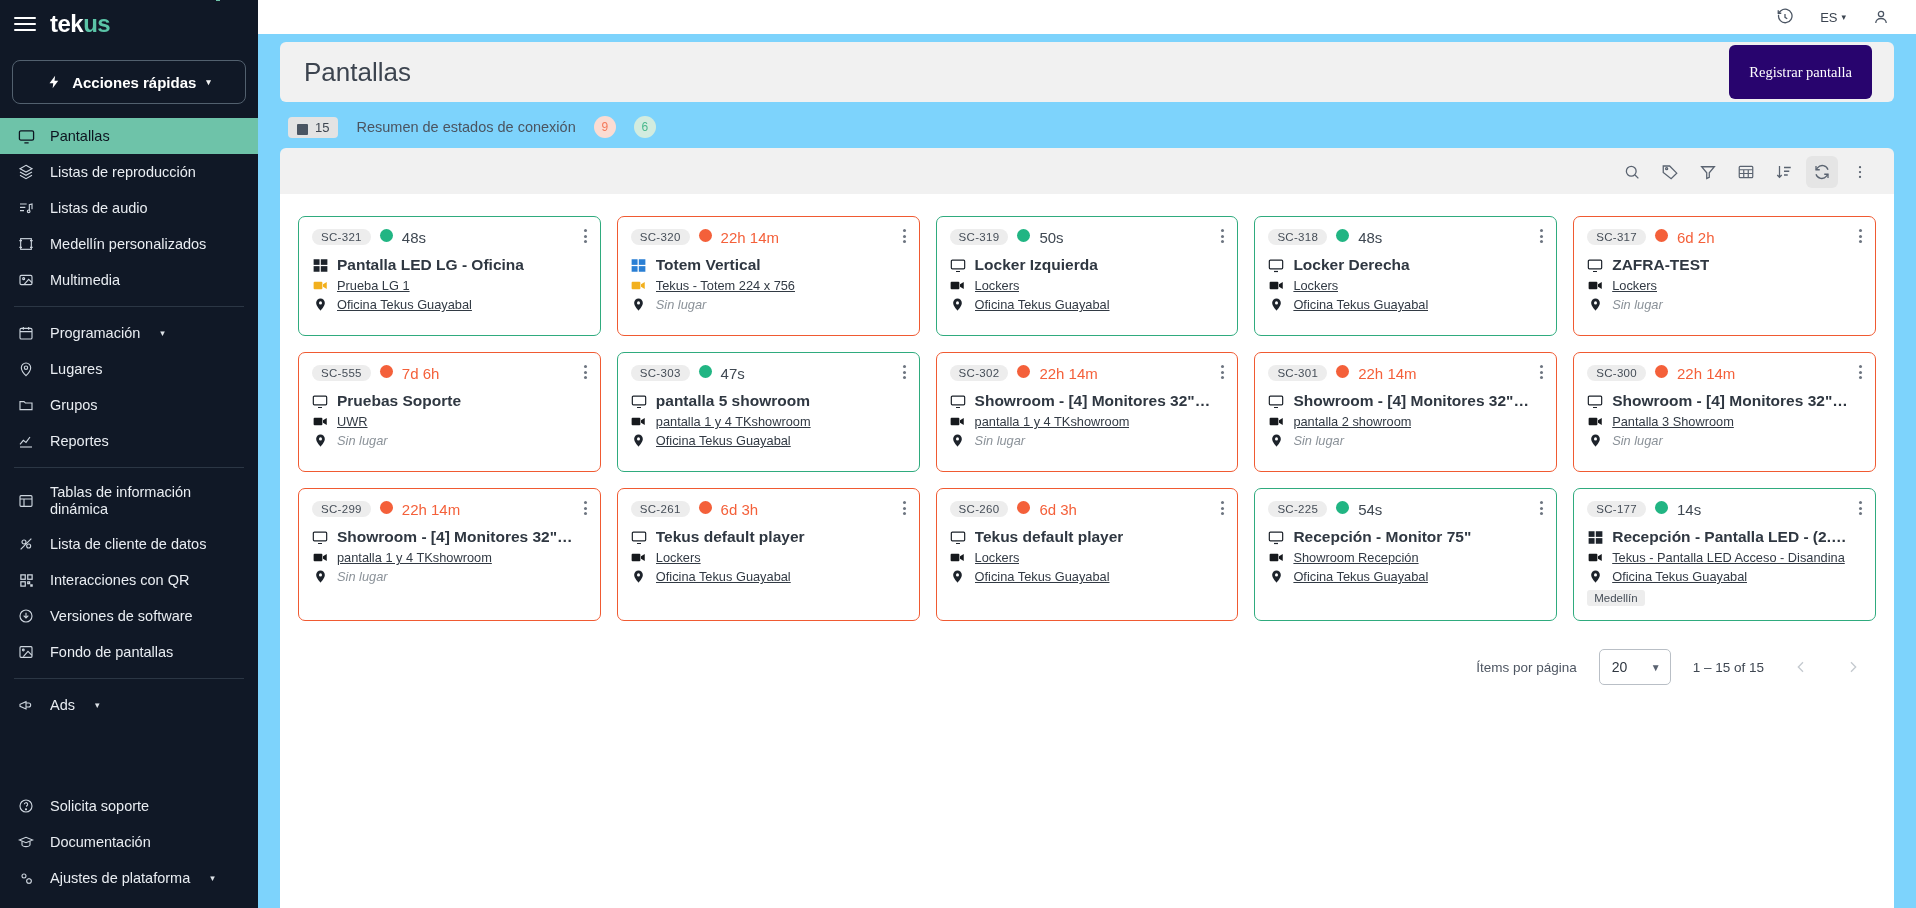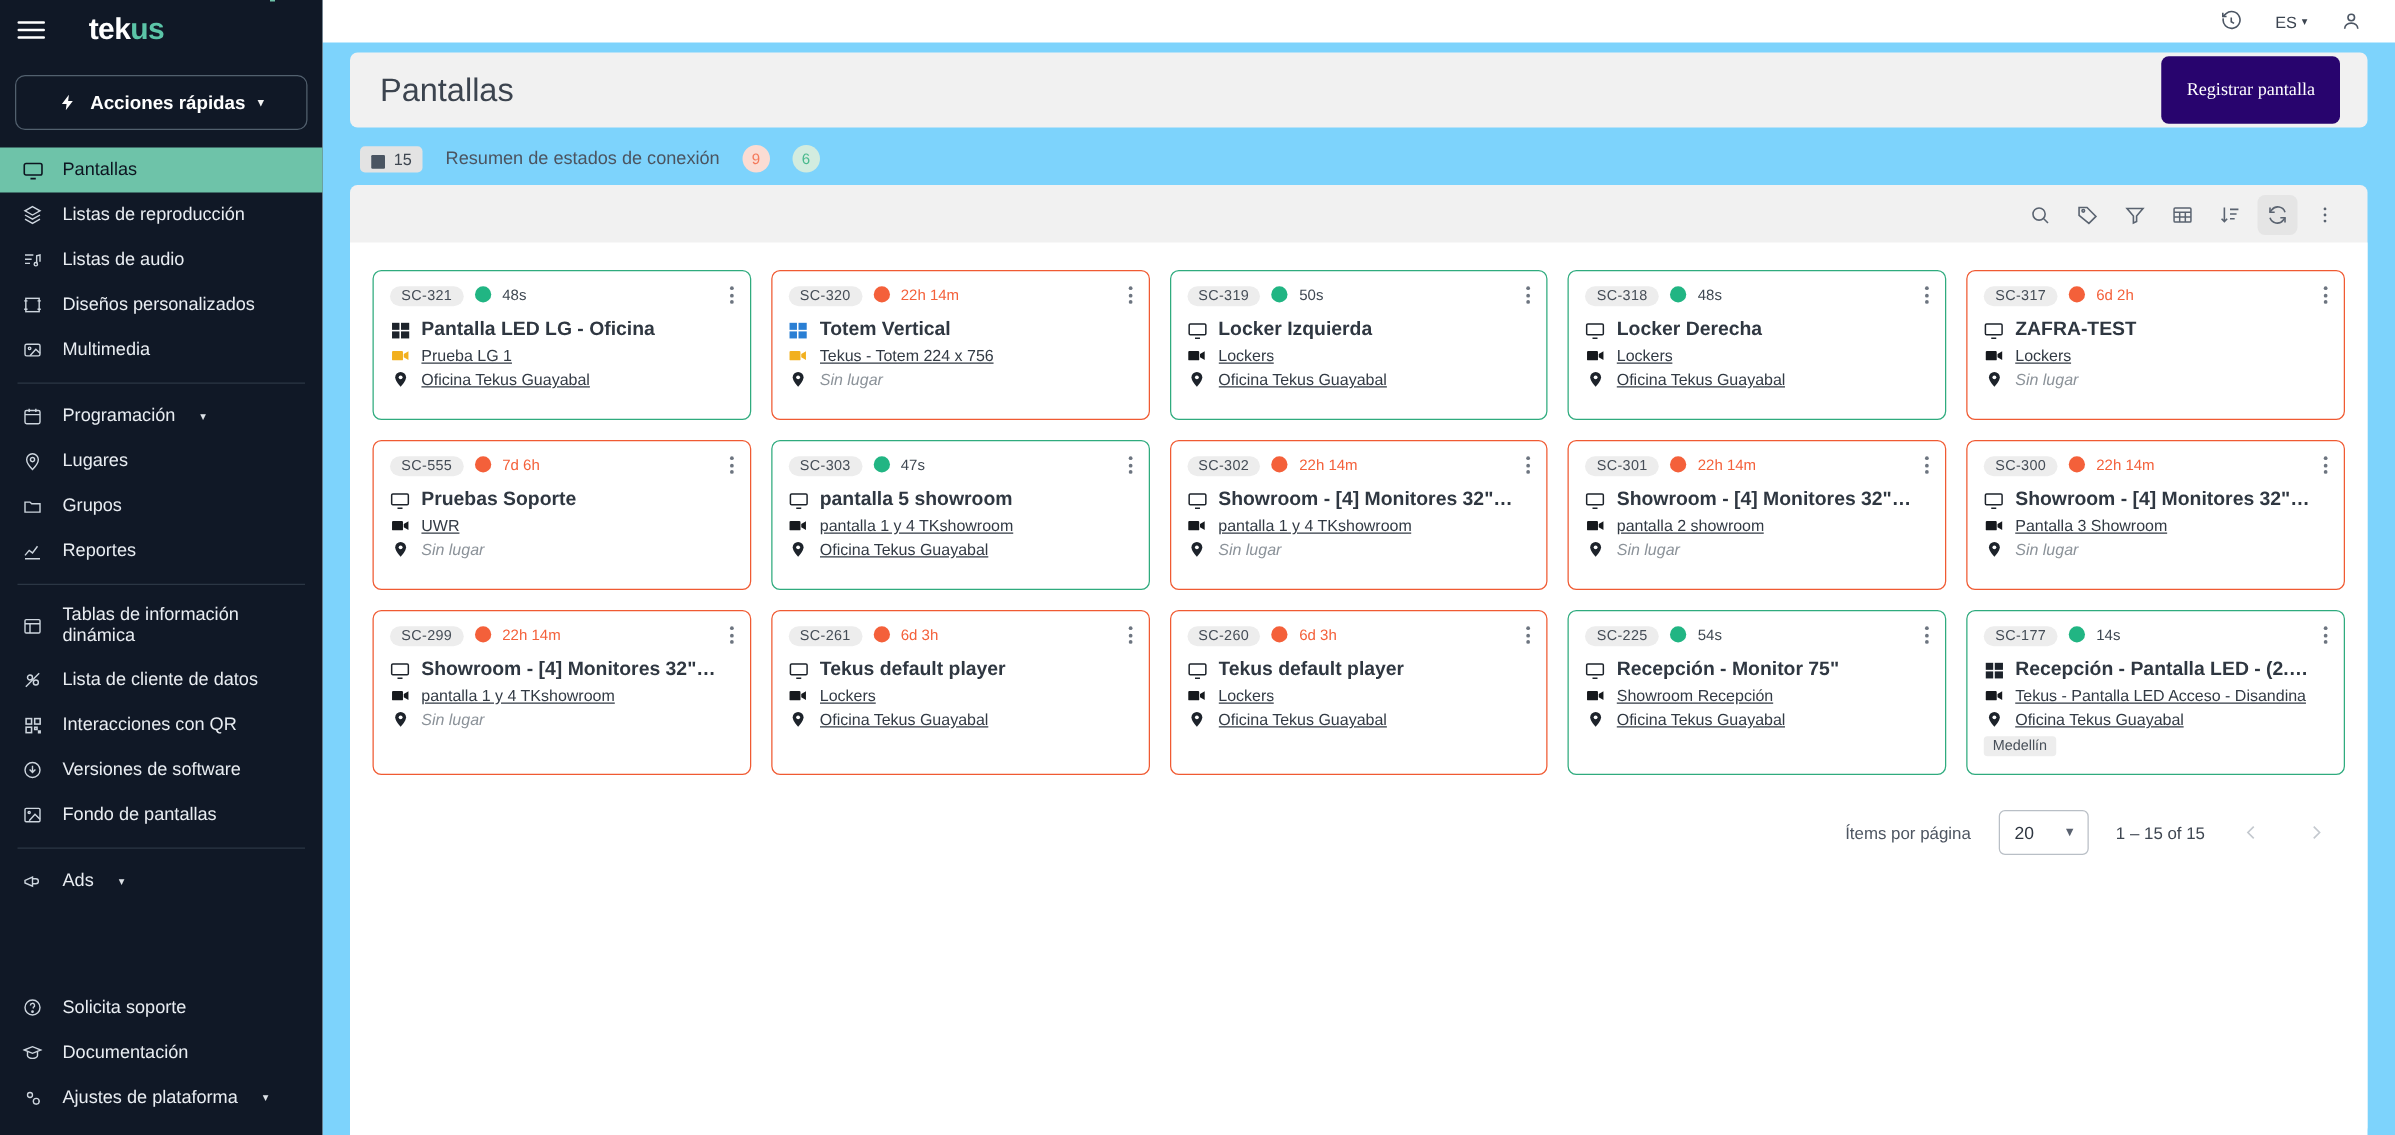--- a/index.html
+++ b/index.html
@@ -15,21 +15,21 @@
   .sidebar {
     width: 258px; flex: 0 0 258px;
     background: #101826;
     color: #e8ecf1;
     display: flex; flex-direction: column;
     position: relative;
   }
   .sb-top { display: flex; align-items: center; gap: 14px; padding: 12px 14px 10px 14px; height: 46px; }
   .hamburger { width: 22px; display:flex; flex-direction: column; gap: 4px; cursor: pointer; }
   .hamburger span { display:block; height: 2px; background: #fff; border-radius: 2px; }
-  .logo { font-size: 24px; font-weight: 700; letter-spacing: -0.5px; color: #ffffff; margin-left: 21px; }
+  .logo { font-size: 24px; font-weight: 700; letter-spacing: -0.5px; color: #ffffff; }
   .logo .us { color: #5bc4a7; }
 
   .quick-btn {
     margin: 14px 12px 8px 12px;
     height: 44px; border: 1px solid #52606e; border-radius: 8px;
     display: flex; align-items: center; justify-content: center; gap: 10px;
     font-size: 15px; font-weight: 700; color: #ffffff; cursor: pointer;
   }
   .bolt { font-size: 15px; }
   .caret { font-size: 9px; opacity: .95; }
@@ -99,21 +99,21 @@
   .card {
     background: #fff; border: 1px solid #f05a32; border-radius: 7px;
     padding: 12px 13px 14px 13px; min-height: 120px;
     display: flex; flex-direction: column; gap: 4px; position: relative; overflow: hidden;
   }
   .card.ok { border-color: #2fab7e; }
   .card-top { display: flex; align-items: flex-start; gap: 9px; }
   .sc-chip { background: #ededed; border-radius: 10px; padding: 2px 9px; font-size: 11.5px; color: #454d57; letter-spacing: .3px; }
   .dot { width: 13px; height: 13px; border-radius: 50%; background: #f4603a; flex: 0 0 13px; }
   .dot.green { background: #21b583; }
-  .uptime { font-size: 12px; color: #f4603a; }
+  .uptime { font-size: 15px; color: #f4603a; }
   .uptime.green { color: #3f4852; }
   .kebab { margin-left: auto; color: #6d7580; font-size: 15px; line-height: .7; letter-spacing: 0; cursor: pointer; display:flex; flex-direction:column; gap:2.5px; align-items:center; }
   .kebab i { width: 3px; height: 3px; background: #6d7580; border-radius: 50%; display: block; }
 
   .card-title { display: flex; align-items: center; gap: 9px; margin-top: 6px; }
   .card-title .t {
     font-size: 15.5px; font-weight: 700; color: #2f3741;
     white-space: nowrap; overflow: hidden; text-overflow: ellipsis;
   }
   .card-line { display: flex; align-items: center; gap: 9px; font-size: 12.8px; }
@@ -201,21 +201,21 @@
           </span>
         <span class="nav-label">Listas de audio</span>
       </div>
       <div class="nav-item">
         <span class="ico">
             <svg width="16" height="16" viewBox="0 0 24 24" fill="none" stroke="currentColor" stroke-width="1.7">
               <rect x="4" y="4" width="16" height="16"></rect>
               <path d="M2 7h4M18 7h4M2 17h4M18 17h4"></path>
             </svg>
           </span>
-        <span class="nav-label">Diseños personalizados</span>
+        <span class="nav-label">Medellín personalizados</span>
       </div>
       <div class="nav-item">
         <span class="ico">
             <svg width="16" height="16" viewBox="0 0 24 24" fill="none" stroke="currentColor" stroke-width="1.7">
               <rect x="3" y="5" width="18" height="14" rx="2"></rect>
               <circle cx="8.5" cy="10" r="1.5"></circle>
               <path d="M21 16l-5-5-7 8"></path>
             </svg>
           </span>
         <span class="nav-label">Multimedia</span>

